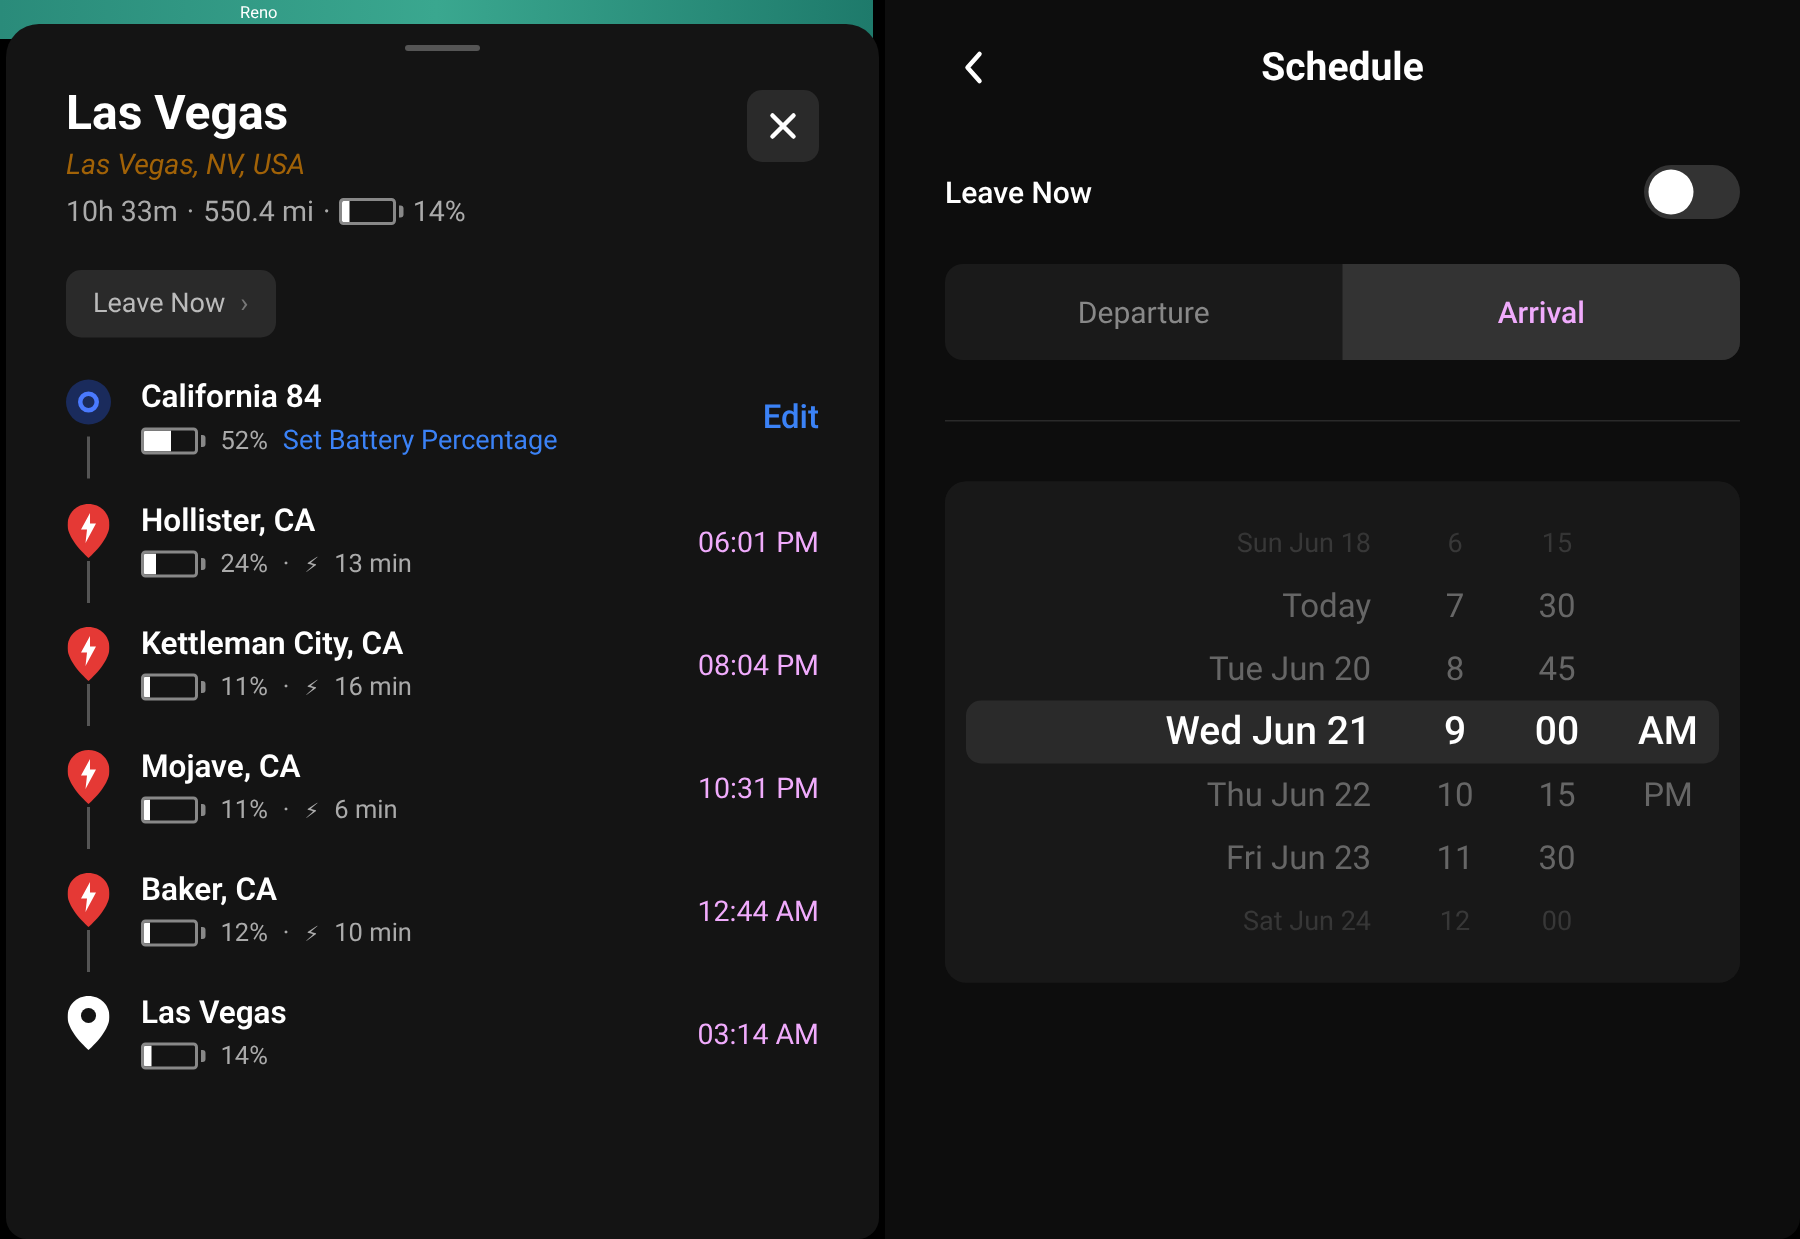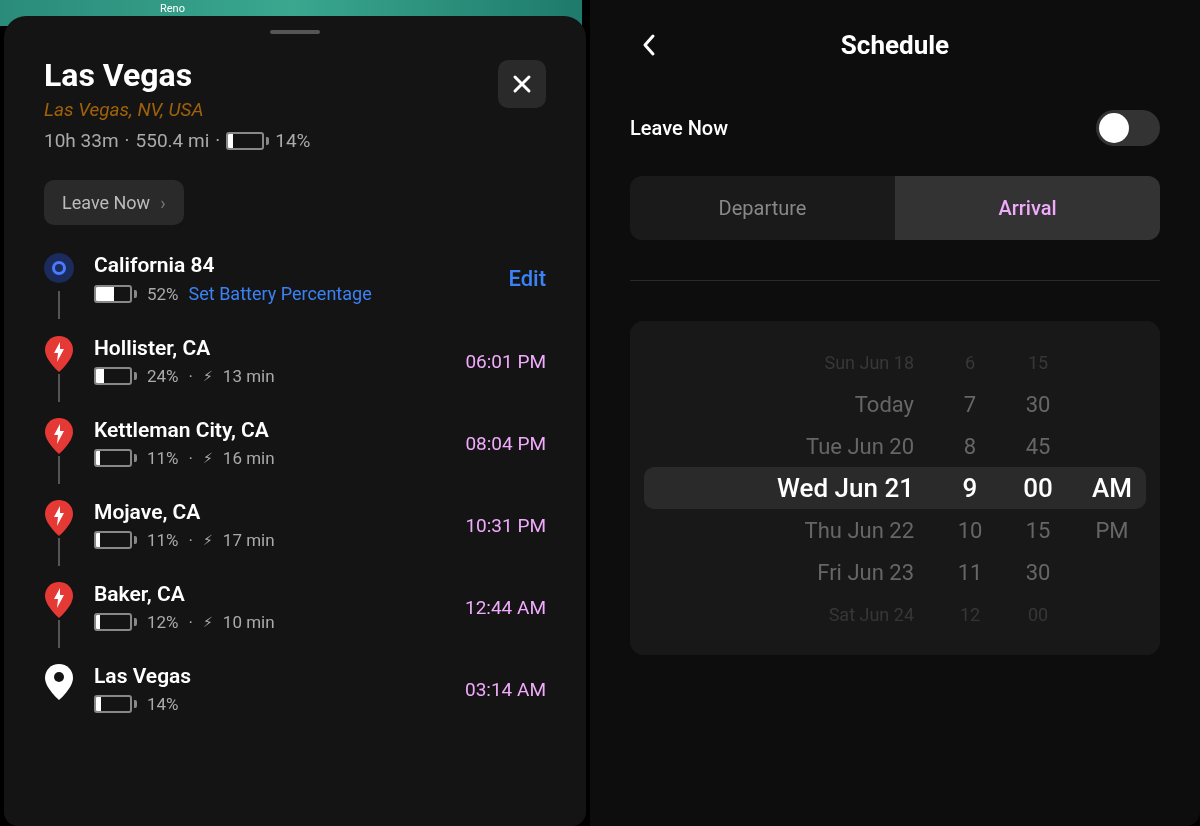--- a/index.html
+++ b/index.html
@@ -273,21 +273,21 @@
         <div class="stop-meta">
               <span class="battery">
     <span class="battery-body">
                   <span class="battery-fill" style="width:11%"></span>
                 </span>
                 <span class="battery-tip"></span>
   </span>
               <span>11%</span>
               <span>·</span>
               <span class="bolt">⚡︎</span>
-              <span>17 min</span>
+              <span>6 min</span>
             </div>
       </div>
       <span class="stop-time">10:31 PM</span>
     </div>
 
     <div class="stop-row">
       <div class="stop-icon-col">
             <svg width="28" height="36" viewBox="0 0 28 36">
     <path d="M14 0 C6 0 0 6 0 14 C0 24 14 36 14 36 C14 36 28 24 28 14 C28 6 22 0 14 0 Z" fill="#e53935"></path>
     <path d="M15 6 L9 17 L13 17 L12 26 L19 13 L15 13 Z" fill="#fff"></path>

